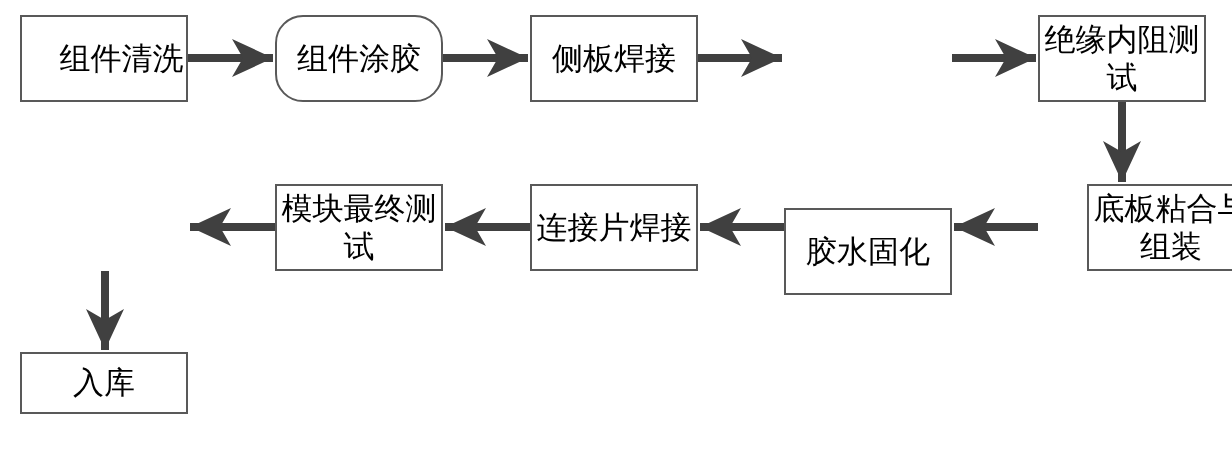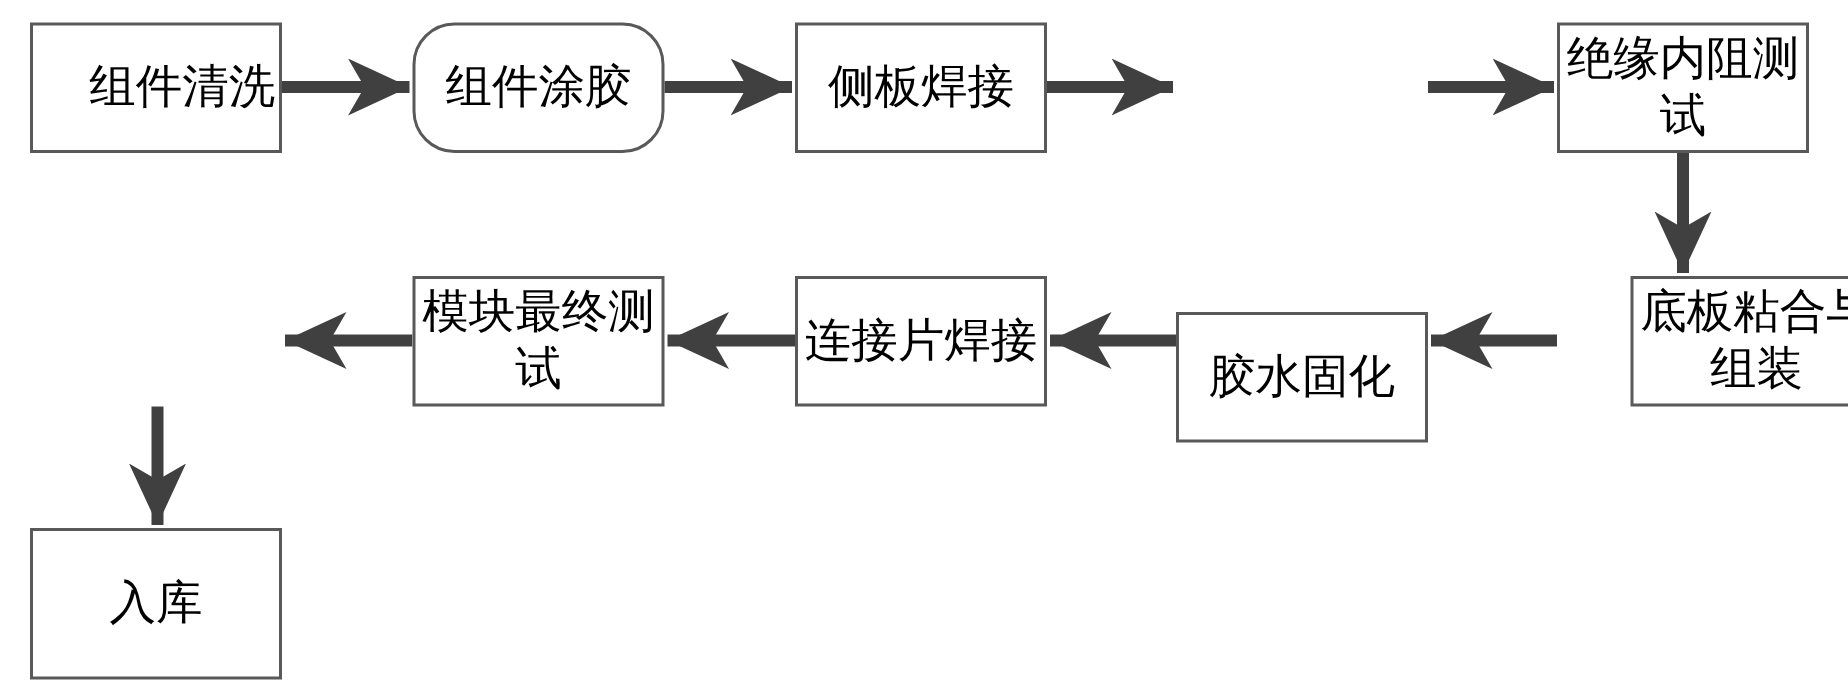--- a/index.html
+++ b/index.html
@@ -38,21 +38,21 @@
   .n2  { left: 530px;  top: 15px; }
   .n3  { left: 784px;  top: 15px; }
   .n4  { left: 1038px; top: 15px; }
   
   .n5  { left: 1087px; top: 184px; }
   .n6  { left: 784px;  top: 184px; margin-top: 24px; }
   .n7  { left: 530px;  top: 184px; }
   .n8  { left: 275px;  top: 184px; }
   .n9  { left: 20px;   top: 184px; }
   
-  .n10 { left: 20px;   top: 352px; height: 101px; }
+  .n10 { left: 20px;   top: 352px; height: 62px; }
   svg.arrows {
     position: absolute;
     left: 0;
     top: 0;
     width: 1232px;
     height: 458px;
     pointer-events: none;
   }
   svg.arrows line {
     stroke: #404040;

